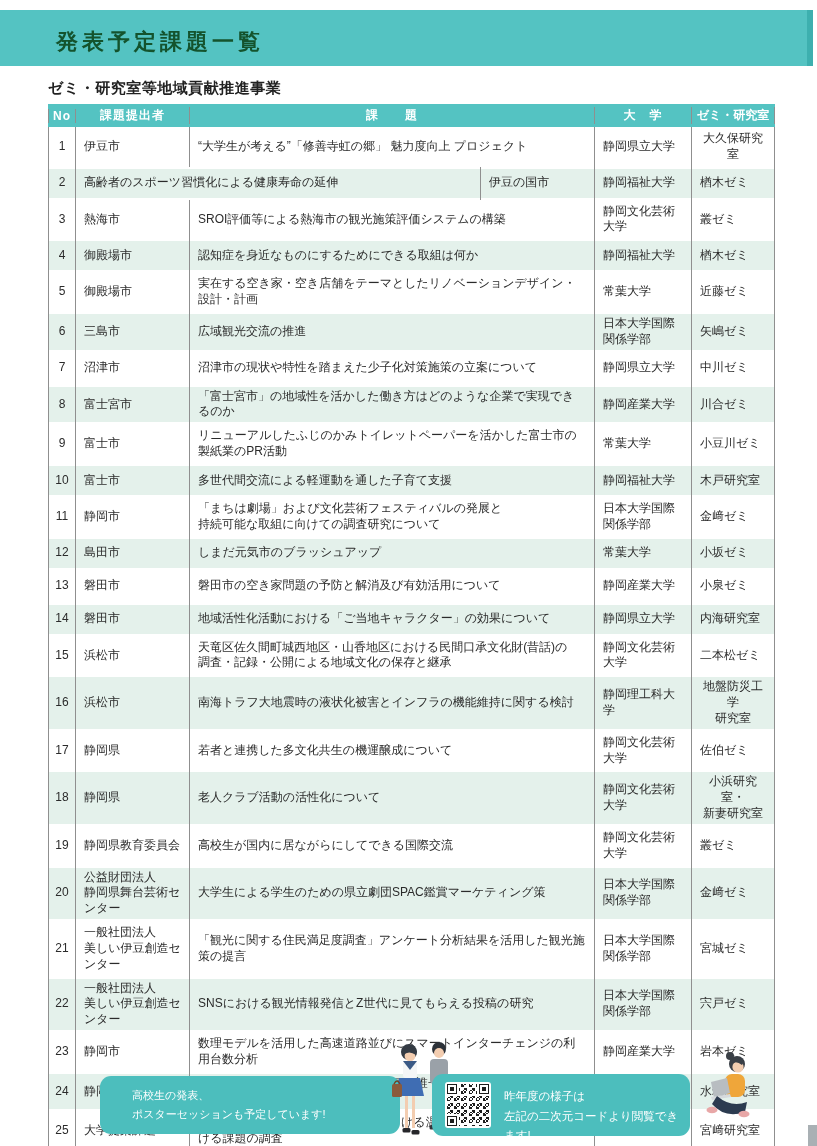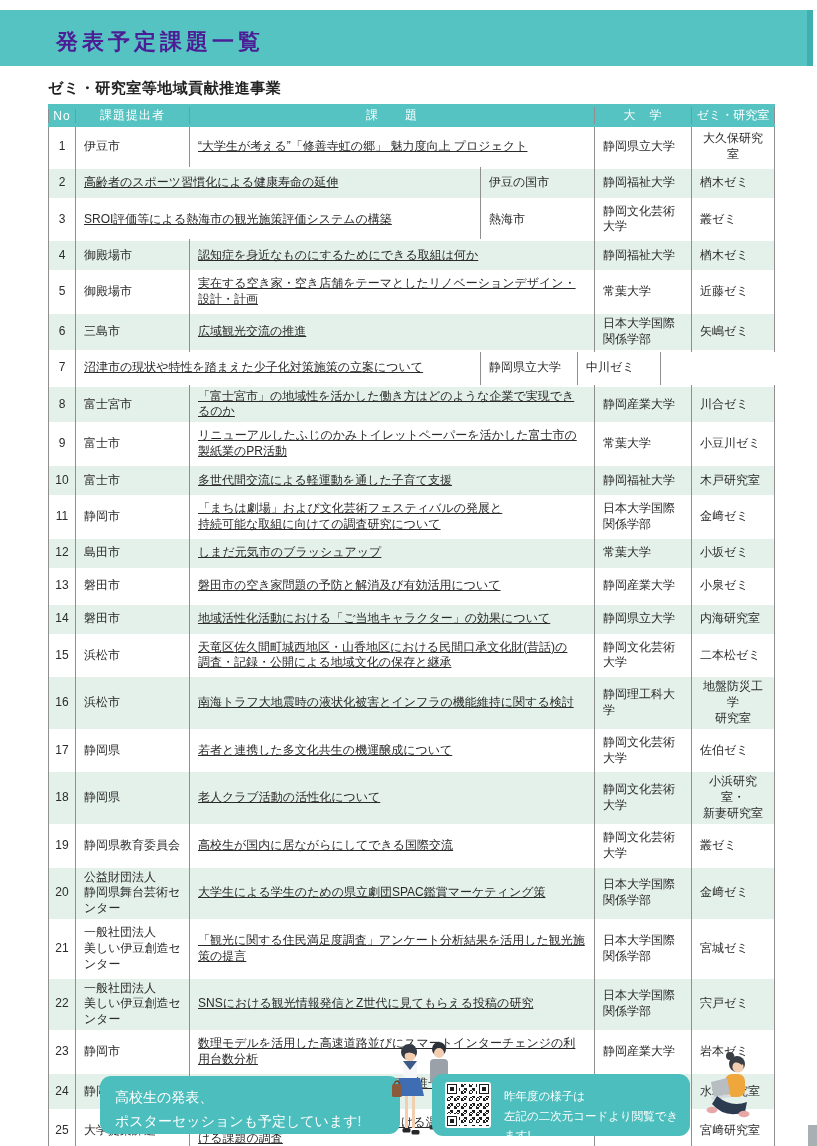--- a/index.html
+++ b/index.html
@@ -3,50 +3,50 @@
 <meta charset="utf-8">
 <style>
   html,body{margin:0;padding:0;background:#fff;}
   .page{position:relative;width:817px;height:1146px;background:#ffffff;overflow:hidden;
         font-family:"Liberation Sans",sans-serif;color:#2b2b2b;}
 
   
   .banner{position:absolute;left:0;top:10px;width:807px;height:56px;background:#54c3c2;
           display:flex;align-items:center;}
   .banner-endcap{position:absolute;left:807px;top:10px;width:6px;height:56px;background:#3db0af;}
-  .banner-title{margin:8px 0 0 56px;color:#4c1d95;font-size:22px;font-weight:bold;letter-spacing:4px;}
+  .banner-title{margin:8px 0 0 56px;color:#14532d;font-size:22px;font-weight:bold;letter-spacing:4px;}
 
   
   .section-title{position:absolute;left:48px;top:79px;font-size:15px;font-weight:bold;color:#222;letter-spacing:.5px;}
 
   
   .tbl{position:absolute;left:48px;top:104px;width:727px;font-size:12px;}
-  .thead{display:flex;background:#54c3c2;color:#fff;font-weight:normal;height:23px;align-items:center;}
+  .thead{display:flex;background:#54c3c2;color:#fff;font-weight:bold;height:23px;align-items:center;}
   .hcell{display:flex;align-items:center;justify-content:center;box-sizing:border-box;
          border-right:1px solid #8f8f8f;letter-spacing:1px;}
   .hcell:first-child{border-left:1px solid #8f8f8f;}
   .row{display:flex;min-height:33px;background:#fff;}
   .row.alt{background:#e4f1eb;box-shadow:inset 0 2px 0 #fff, inset 0 -2px 0 #fff;}
   .cell{display:flex;align-items:center;box-sizing:border-box;border-right:1px solid #8f8f8f;
         padding:4px 8px;white-space:pre-line;line-height:1.32;}
   .c-no{width:28px;justify-content:center;padding:4px 0;border-left:1px solid #8f8f8f;}
   .c-proposer{width:114px;}
-  .c-title{width:405px;text-decoration:underline;}
+  .c-title{width:405px;}
   .c-university{width:97px;}
   .c-seminar{width:83px;padding-right:8px;text-align:center;}
   .h-no{width:28px;border-left:1px solid #8f8f8f;}
   .h-proposer{width:114px;}
   .h-title{width:405px;}
   .h-university{width:97px;}
   .h-seminar{width:83px;letter-spacing:0;}
 
   
   .box{position:absolute;background:#4cbebd;border-radius:11px;color:#fff;}
   .box-left{left:100px;top:1076px;width:300px;height:58px;}
-  .box-left .box-text{position:absolute;left:15px;top:10px;font-size:14px;line-height:1.7;white-space:pre-line;}
+  .box-left .box-text{position:absolute;left:32px;top:10px;font-size:11px;line-height:1.7;white-space:pre-line;}
   .box-right{left:432px;top:1074px;width:258px;height:62px;text-decoration:underline;}
   .box-right .box-text{position:absolute;left:72px;top:13px;font-size:11.5px;line-height:1.7;white-space:pre-line;}
   .qr{position:absolute;left:13px;top:8px;width:46px;height:46px;background:#fff;border-radius:3px;padding:2px;box-sizing:border-box;}
   .qr svg{width:100%;height:100%;display:block;}
 
   .illu{position:absolute;}
   .illu-walkers{left:381px;top:1040px;width:84px;height:102px;}
   .illu-sitter{left:684px;top:1048px;width:88px;height:94px;}
 
   .corner-mark{position:absolute;left:808px;top:1125px;width:9px;height:21px;background:#a9b0b4;}
@@ -81,22 +81,22 @@
         </div>
         <div class="row alt">
           <div class="cell c-no">2</div>
           <div class="cell c-title">高齢者のスポーツ習慣化による健康寿命の延伸</div>
           <div class="cell c-proposer">伊豆の国市</div>
           <div class="cell c-university">静岡福祉大学</div>
           <div class="cell c-seminar">楢木ゼミ</div>
         </div>
         <div class="row">
           <div class="cell c-no">3</div>
+          <div class="cell c-proposer">熱海市</div>
           <div class="cell c-title">SROI評価等による熱海市の観光施策評価システムの構築</div>
-          <div class="cell c-proposer">熱海市</div>
           <div class="cell c-university">静岡文化芸術大学</div>
           <div class="cell c-seminar">叢ゼミ</div>
         </div>
         <div class="row alt">
           <div class="cell c-no">4</div>
           <div class="cell c-proposer">御殿場市</div>
           <div class="cell c-title">認知症を身近なものにするためにできる取組は何か</div>
           <div class="cell c-university">静岡福祉大学</div>
           <div class="cell c-seminar">楢木ゼミ</div>
         </div>
@@ -109,20 +109,21 @@
         </div>
         <div class="row alt">
           <div class="cell c-no">6</div>
           <div class="cell c-proposer">三島市</div>
           <div class="cell c-title">広域観光交流の推進</div>
           <div class="cell c-university">日本大学国際関係学部</div>
           <div class="cell c-seminar">矢嶋ゼミ</div>
         </div>
         <div class="row">
           <div class="cell c-no">7</div>
+          <div class="cell c-proposer">沼津市</div>
           <div class="cell c-title">沼津市の現状や特性を踏まえた少子化対策施策の立案について</div>
           <div class="cell c-university">静岡県立大学</div>
           <div class="cell c-seminar">中川ゼミ</div>
         </div>
         <div class="row alt">
           <div class="cell c-no">8</div>
           <div class="cell c-proposer">富士宮市</div>
           <div class="cell c-title">「富士宮市」の地域性を活かした働き方はどのような企業で実現できるのか</div>
           <div class="cell c-university">静岡産業大学</div>
           <div class="cell c-seminar">川合ゼミ</div>

